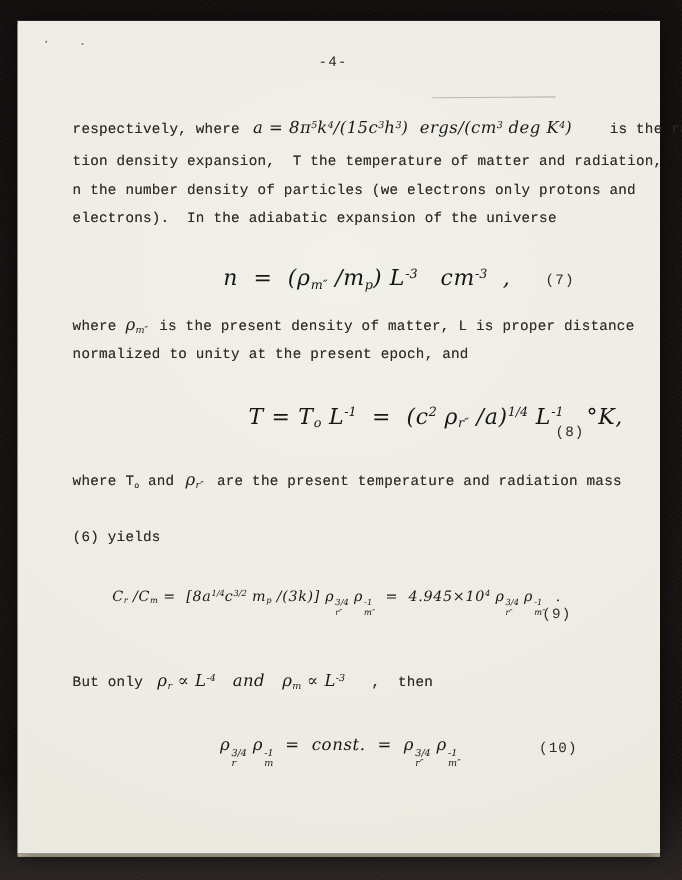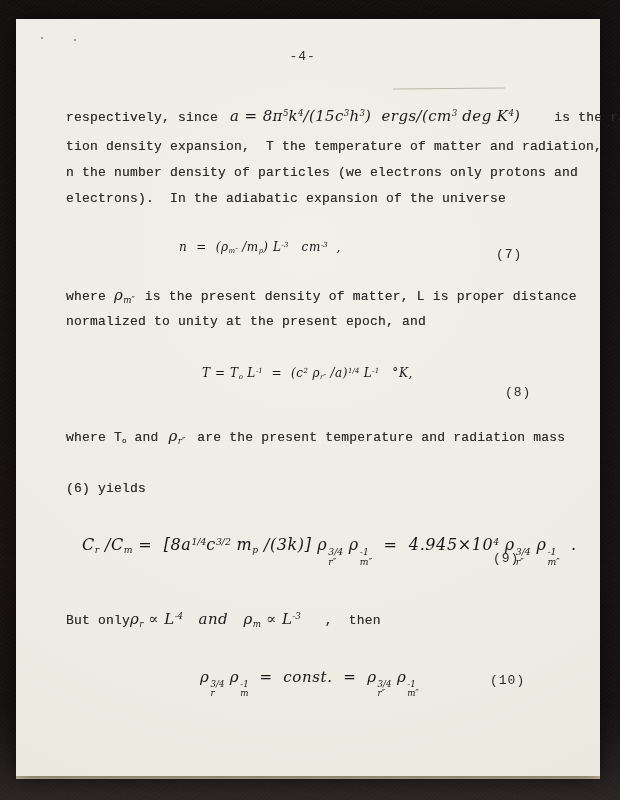--- a/index.html
+++ b/index.html
@@ -29,52 +29,52 @@
     text-shadow:0 0 0.4px rgba(40,38,35,0.55);
   }
   .mixed{display:flex;align-items:baseline;}
   .hand{
     font-family:"DejaVu Serif","Liberation Serif",serif;font-style:italic;
     color:#1a1a1a;white-space:pre;letter-spacing:0.4px;text-shadow:none;
   }
   .hand-inline{font-size:15px;}
   .eqrow{position:absolute;font-family:"DejaVu Serif","Liberation Serif",serif;
     font-style:italic;color:#161616;white-space:pre;letter-spacing:0.6px;}
-  .eq-lg{font-size:12px;}
+  .eq-lg{font-size:20px;margin-left:24px;}
   .eq-md{font-size:15px;}
-  .eq-sm{font-size:16px;}
+  .eq-sm{font-size:13px;margin-left:20px;}
   .eqnum{
     position:absolute;font-family:"Liberation Mono","DejaVu Sans Mono",monospace;
     font-size:13px;color:#2e2c29;font-style:normal;letter-spacing:1px;white-space:pre;
   }
   sup{font-size:0.58em;vertical-align:0.55em;letter-spacing:0;}
   sub{font-size:0.58em;vertical-align:-0.3em;letter-spacing:0;}
   .ss{display:inline-flex;flex-direction:column;align-items:flex-start;
     vertical-align:-0.55em;font-size:0.58em;line-height:1.1;margin-left:1px;letter-spacing:0;}
   .gap12{margin-left:12px;} .gap34{margin-left:34px;} .gap8{margin-left:8px;}
-  .gap10{margin-left:10px;} .gap14{margin-left:0;} .gap24{margin-left:24px;}
+  .gap10{margin-left:10px;} .gap14{margin-left:13px;} .gap24{margin-left:24px;}
   .scratch{position:absolute;left:377px;top:69px;width:112px;height:1px;
     background:rgba(125,115,98,0.45);transform:rotate(-0.4deg);}
   .speck{position:absolute;width:2px;height:2px;background:rgba(50,46,42,0.55);border-radius:50%;}
   .speck.s1{left:25px;top:18px;} .speck.s2{left:58px;top:20px;}
 </style>
 </head>
 <body>
 
 <div class="frame-noise"></div>
 
 <div class="paper">
   <span class="speck s1"></span>
   <span class="speck s2"></span>
   <div class="scratch"></div>
 
   <div class="pageno">-4-</div>
 
   <div class="tline mixed" style="top:88px;">
-    <span>respectively, since</span>
+    <span>respectively, where</span>
     <span class="hand hand-inline gap12">a = 8π<sup>5</sup>k<sup>4</sup>/(15c<sup>3</sup>h<sup>3</sup>)  ergs/(cm<sup>3</sup> deg K<sup>4</sup>)</span>
     <span class="gap34">is the radia-</span>
   </div>
   <div class="tline" style="top:120px;">tion density expansion,  T the temperature of matter and radiation,</div>
   <div class="tline" style="top:146px;">n the number density of particles (we electrons only protons and</div>
   <div class="tline" style="top:172px;">electrons).  In the adiabatic expansion of the universe</div>
 
   <div class="eqrow eq-lg" style="left:163px;top:221px;">n  =  (ρ<sub>m″</sub> /m<sub>p</sub>) L<sup>-3</sup>   cm<sup>-3</sup>  ,</div>
   <div class="eqnum" style="left:480px;top:228px;">(7)</div>
 

